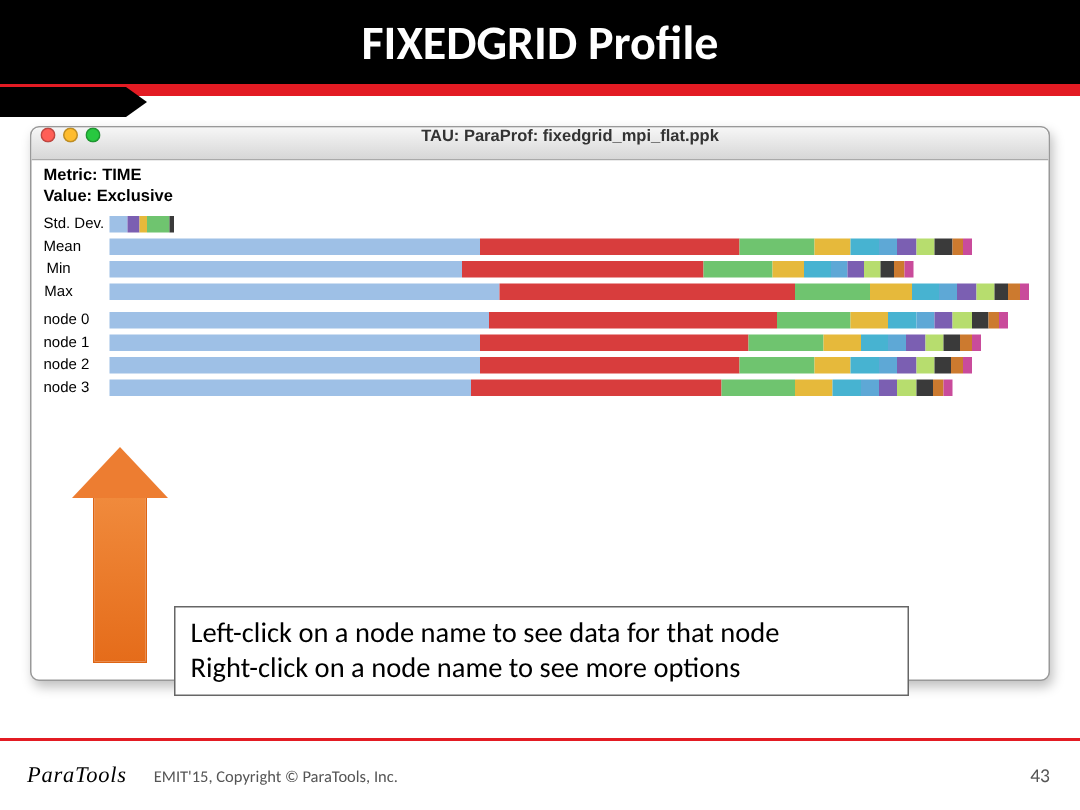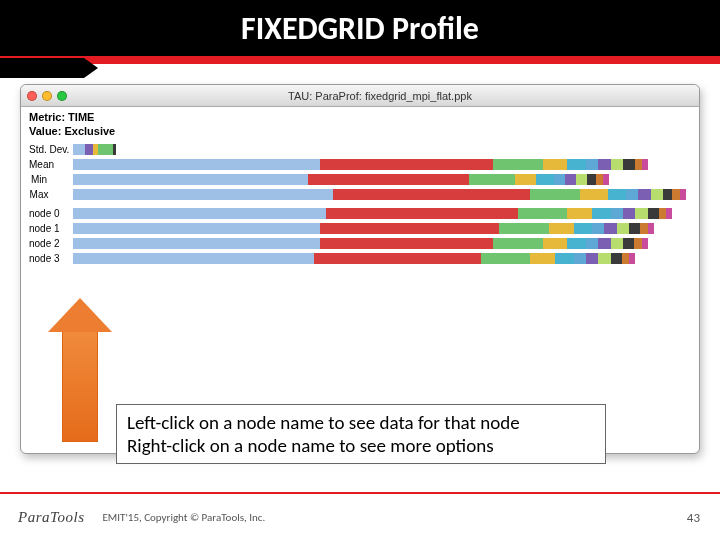--- a/index.html
+++ b/index.html
@@ -5,21 +5,21 @@
   * { box-sizing: border-box; margin: 0; padding: 0; }
   body { width: 720px; height: 540px; background: #fff; font-family: Calibri, Arial, sans-serif; overflow: hidden; position: relative; }
 
   .title-band { background: #000; height: 56px; display: flex; align-items: center; justify-content: center; }
   .title-text { color: #fff; font-size: 32px; font-weight: 700; }
   .red-bar { height: 8px; background: #e31b23; width: 100%; }
   .black-box { position: absolute; top: 58px; left: 0; width: 84px; height: 20px; background: #000; }
   .black-box::after { content:""; position:absolute; right:-14px; top:0; border-left:14px solid #000; border-top:10px solid transparent; border-bottom:10px solid transparent; }
 
   .window { position: absolute; top: 84px; left: 20px; width: 680px; height: 370px; border: 1px solid #999; border-radius: 6px; box-shadow: 2px 4px 8px rgba(0,0,0,.25); background: #fff; }
-  .titlebar { height: 22px; background: linear-gradient(#f6f6f6,#d7d7d7); border-bottom:1px solid #aaa; border-radius: 6px 6px 0 0; display:flex; align-items:center; padding:0 6px; }
+  .titlebar { height: 22px; background: linear-gradient(#f6f6f6,#d7d7d7); border-bottom:1px solid #aaa; border-radius: 6px 6px 0 0; display:flex; padding:0 6px;font-weight:bold; }
   .traffic { display:flex; gap:5px; }
   .dot { width:10px; height:10px; border-radius:50%; border:1px solid rgba(0,0,0,.25); }
   .dot.r{background:#ff5f57}.dot.y{background:#febc2e}.dot.g{background:#28c840}
   .win-title { flex:1; text-align:center; font-size:11px; color:#333; font-family: "Lucida Grande", Arial, sans-serif; }
 
   .metrics { padding: 4px 8px 2px; font-size: 11px; font-weight: 700; font-family: Arial, sans-serif; color:#000; line-height:1.25; }
 
   .chart { padding: 2px 8px 8px; font-family: Arial, sans-serif; font-size: 10px; color:#000; }
   .row { display:flex; align-items:center; height:14px; margin-bottom:1px; }
   .row-label { width: 44px; text-align:center; padding-right:24px; white-space:nowrap; }
@@ -28,21 +28,21 @@
   .sep { height:4px; }
 
   .arrow { position:absolute; left:48px; bottom:98px; width:64px; }
   .arrow-head { width:0; height:0; border-left:32px solid transparent; border-right:32px solid transparent; border-bottom:34px solid #ed7d31; }
   .arrow-head::before { content:""; position:absolute; left:0; top:0; width:0; height:0; border-left:32px solid transparent; border-right:32px solid transparent; border-bottom:34px solid transparent; filter: drop-shadow(0 0 1px #c15a17); }
   .arrow-body { width:36px; height:110px; margin:0 auto; background: linear-gradient(#f08a3c,#e56c1a); border:1px solid #de6412; border-top:none; }
 
   .callout { position:absolute; left:116px; bottom:76px; width:490px; background:#fff; border:1px solid #666; padding:6px 10px; font-size:19px; line-height:1.22; color:#000; }
 
   .footer { position:absolute; bottom:0; left:0; right:0; height:48px; border-top:2px solid #e31b23; display:flex; align-items:center; padding:0 18px; }
-  .logo { font-family: Georgia, serif; font-size:15px; color:#404040; font-style:italic; letter-spacing:.5px; }
+  .logo { font-family: Georgia, serif; font-size:15px; color:#000000; font-style:italic; letter-spacing:.5px; }
   .copyright { margin-left:18px; font-size:11px; color:#555; }
   .pagenum { position:absolute; right:20px; font-size:13px; color:#555; }
 </style>
 </head>
 <body>
 
 <div class="title-band">
   <div class="title-text">FIXEDGRID Profile</div>
 </div>
 <div class="red-bar"></div>

